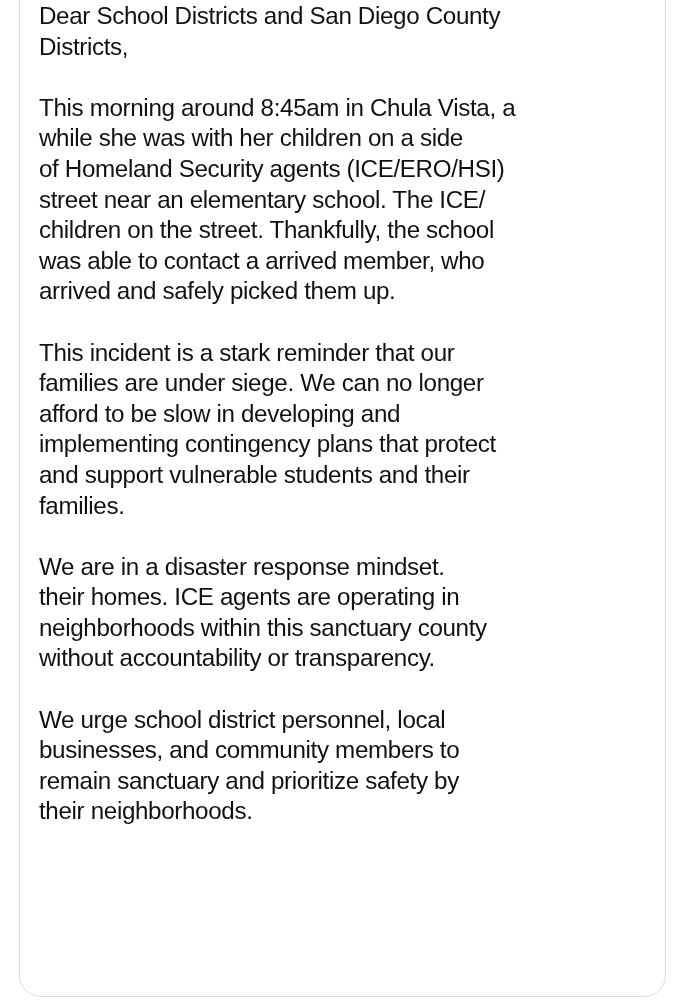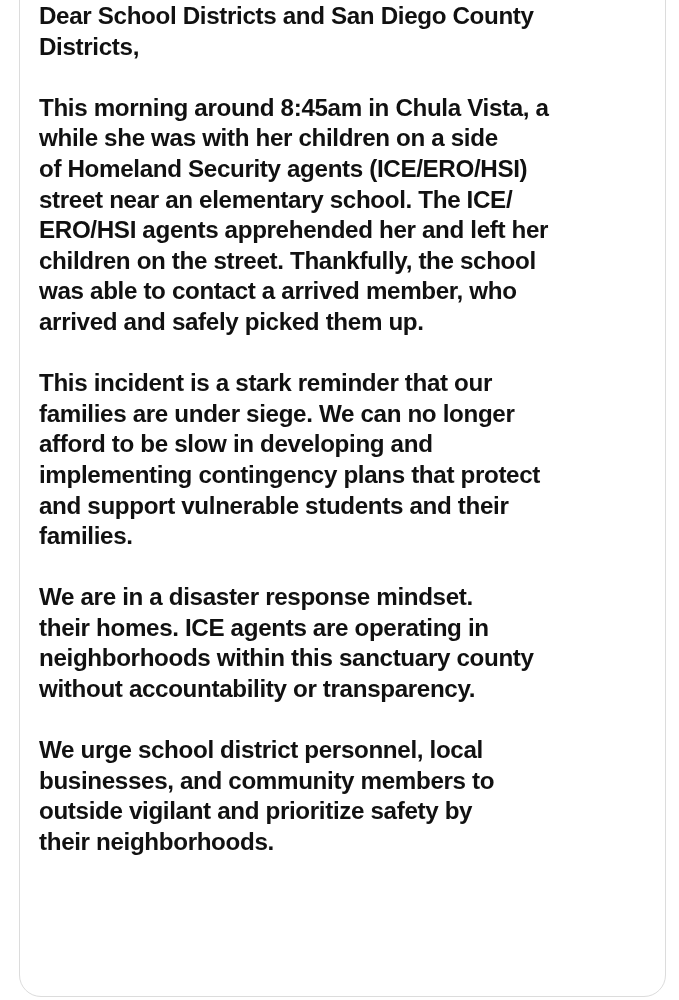--- a/index.html
+++ b/index.html
@@ -23,21 +23,21 @@
       border-radius: 22px;
       background: #ffffff;
       box-sizing: border-box;
     }
     .content {
       position: absolute;
       left: 39px;
       top: 1px;
       width: 610px;
       font-family: "Liberation Sans", sans-serif;
-      font-weight: bold;
+      font-weight: normal;
       font-size: 24.2px;
       line-height: 30.6px;
       color: #111111;
       letter-spacing: -0.35px;
     }
     .para {
       margin: 0 0 30.6px 0;
     }
     .line {
       display: block;
@@ -53,21 +53,20 @@
   <p class="para">
     <span class="line">Dear School Districts and San Diego County</span>
     <span class="line">Districts,</span>
   </p>
 
   <p class="para">
     <span class="line">This morning around 8:45am in Chula Vista, a</span>
     <span class="line">while she was with her children on a side</span>
     <span class="line">of Homeland Security agents (ICE/ERO/HSI)</span>
     <span class="line">street near an elementary school. The ICE/</span>
-    <span class="line">ERO/HSI agents apprehended her and left her</span>
     <span class="line">children on the street. Thankfully, the school</span>
     <span class="line">was able to contact a arrived member, who</span>
     <span class="line">arrived and safely picked them up.</span>
   </p>
 
   <p class="para">
     <span class="line">This incident is a stark reminder that our</span>
     <span class="line">families are under siege. We can no longer</span>
     <span class="line">afford to be slow in developing and</span>
     <span class="line">implementing contingency plans that protect</span>
@@ -78,16 +77,16 @@
   <p class="para">
     <span class="line">We are in a disaster response mindset.</span>
     <span class="line">their homes. ICE agents are operating in</span>
     <span class="line">neighborhoods within this sanctuary county</span>
     <span class="line">without accountability or transparency.</span>
   </p>
 
   <p class="para">
     <span class="line">We urge school district personnel, local</span>
     <span class="line">businesses, and community members to</span>
-    <span class="line">outside vigilant and prioritize safety by</span>
+    <span class="line">remain sanctuary and prioritize safety by</span>
     <span class="line">their neighborhoods.</span>
   </p>
 </div>
 
 </body></html>

